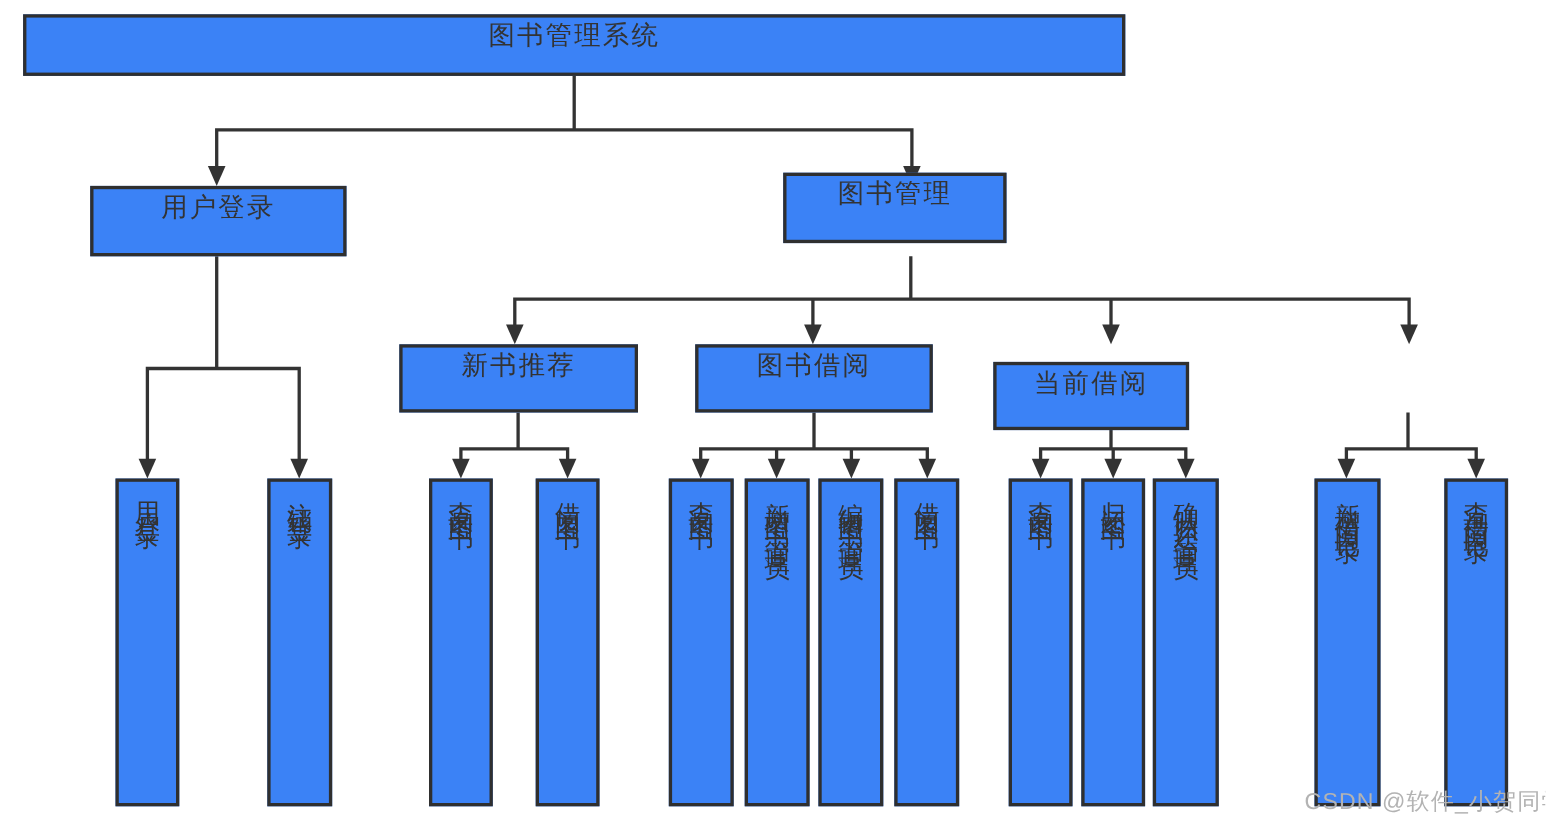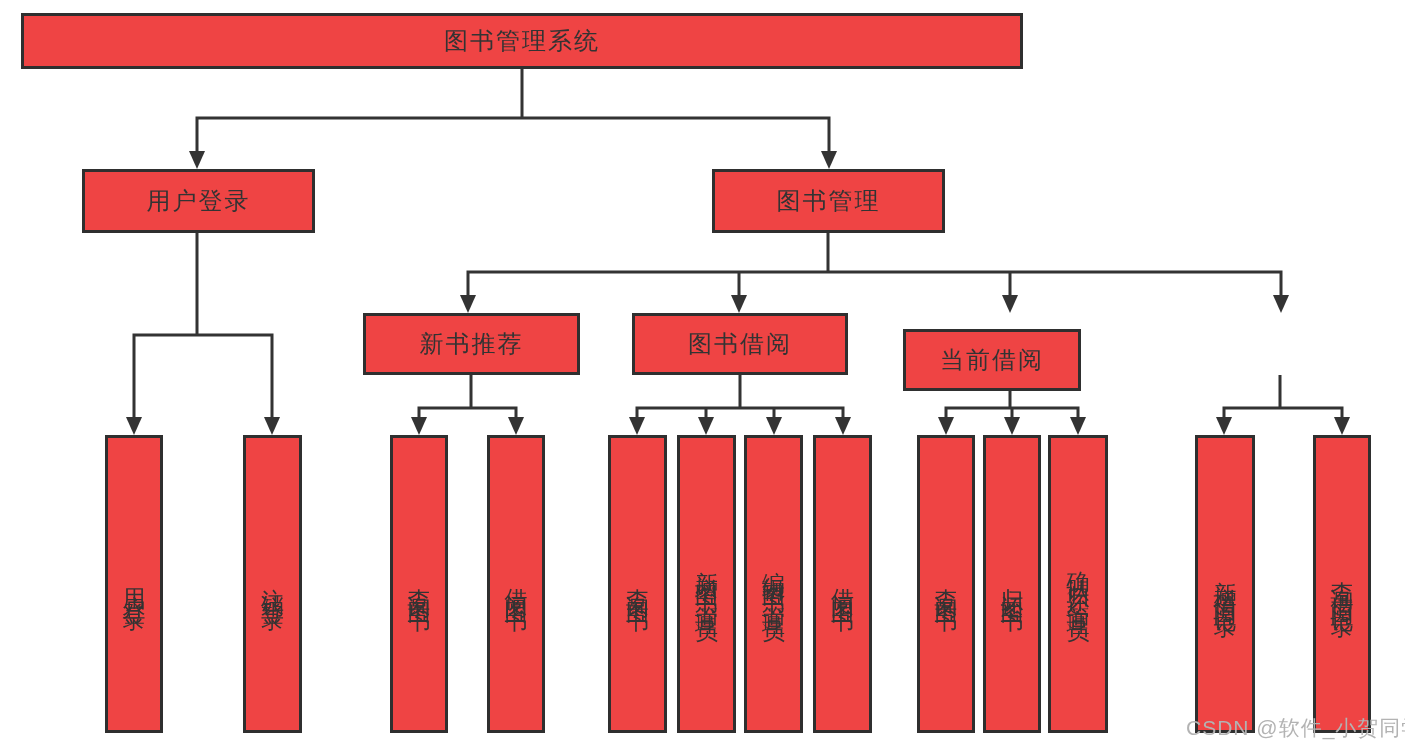--- a/index.html
+++ b/index.html
@@ -29,24 +29,23 @@
     stroke: var(--line);
     stroke-width: 3;
     fill: none;
   }
   .connector-layer polygon {
     fill: var(--line);
     stroke: none;
   }
   .node {
     position: absolute;
-    background: #ef4444;
+    background: #3b82f6;
     border: 3px solid var(--box-border);
     display: flex;
-    align-items: center;
     justify-content: center;
     color: var(--text);
   }
   .node.h span {
     font-size: 24px;
     letter-spacing: 2px;
     white-space: nowrap;
   }
   .node.v span {
     writing-mode: vertical-rl;
@@ -107,21 +106,21 @@
     <polygon points="1334,417 1350,417 1342,435"></polygon>
   </svg>
 
   <div class="node h" style="left:21px;top:13px;width:1002px;height:56px">
     <span>图书管理系统</span>
   </div>
 
   <div class="node h" style="left:82px;top:169px;width:233px;height:64px">
     <span>用户登录</span>
   </div>
-  <div class="node h" style="left:712px;top:169px;width:233px;height:64px">
+  <div class="node h" style="left:712px;top:157px;width:203px;height:64px">
     <span>图书管理</span>
   </div>
 
   <div class="node h" style="left:632px;top:313px;width:216px;height:62px">
     <span>图书借阅</span>
   </div>
   <div class="node h" style="left:363px;top:313px;width:217px;height:62px">
     <span>新书推荐</span>
   </div>
   <div class="node h" style="left:903px;top:329px;width:178px;height:62px">

